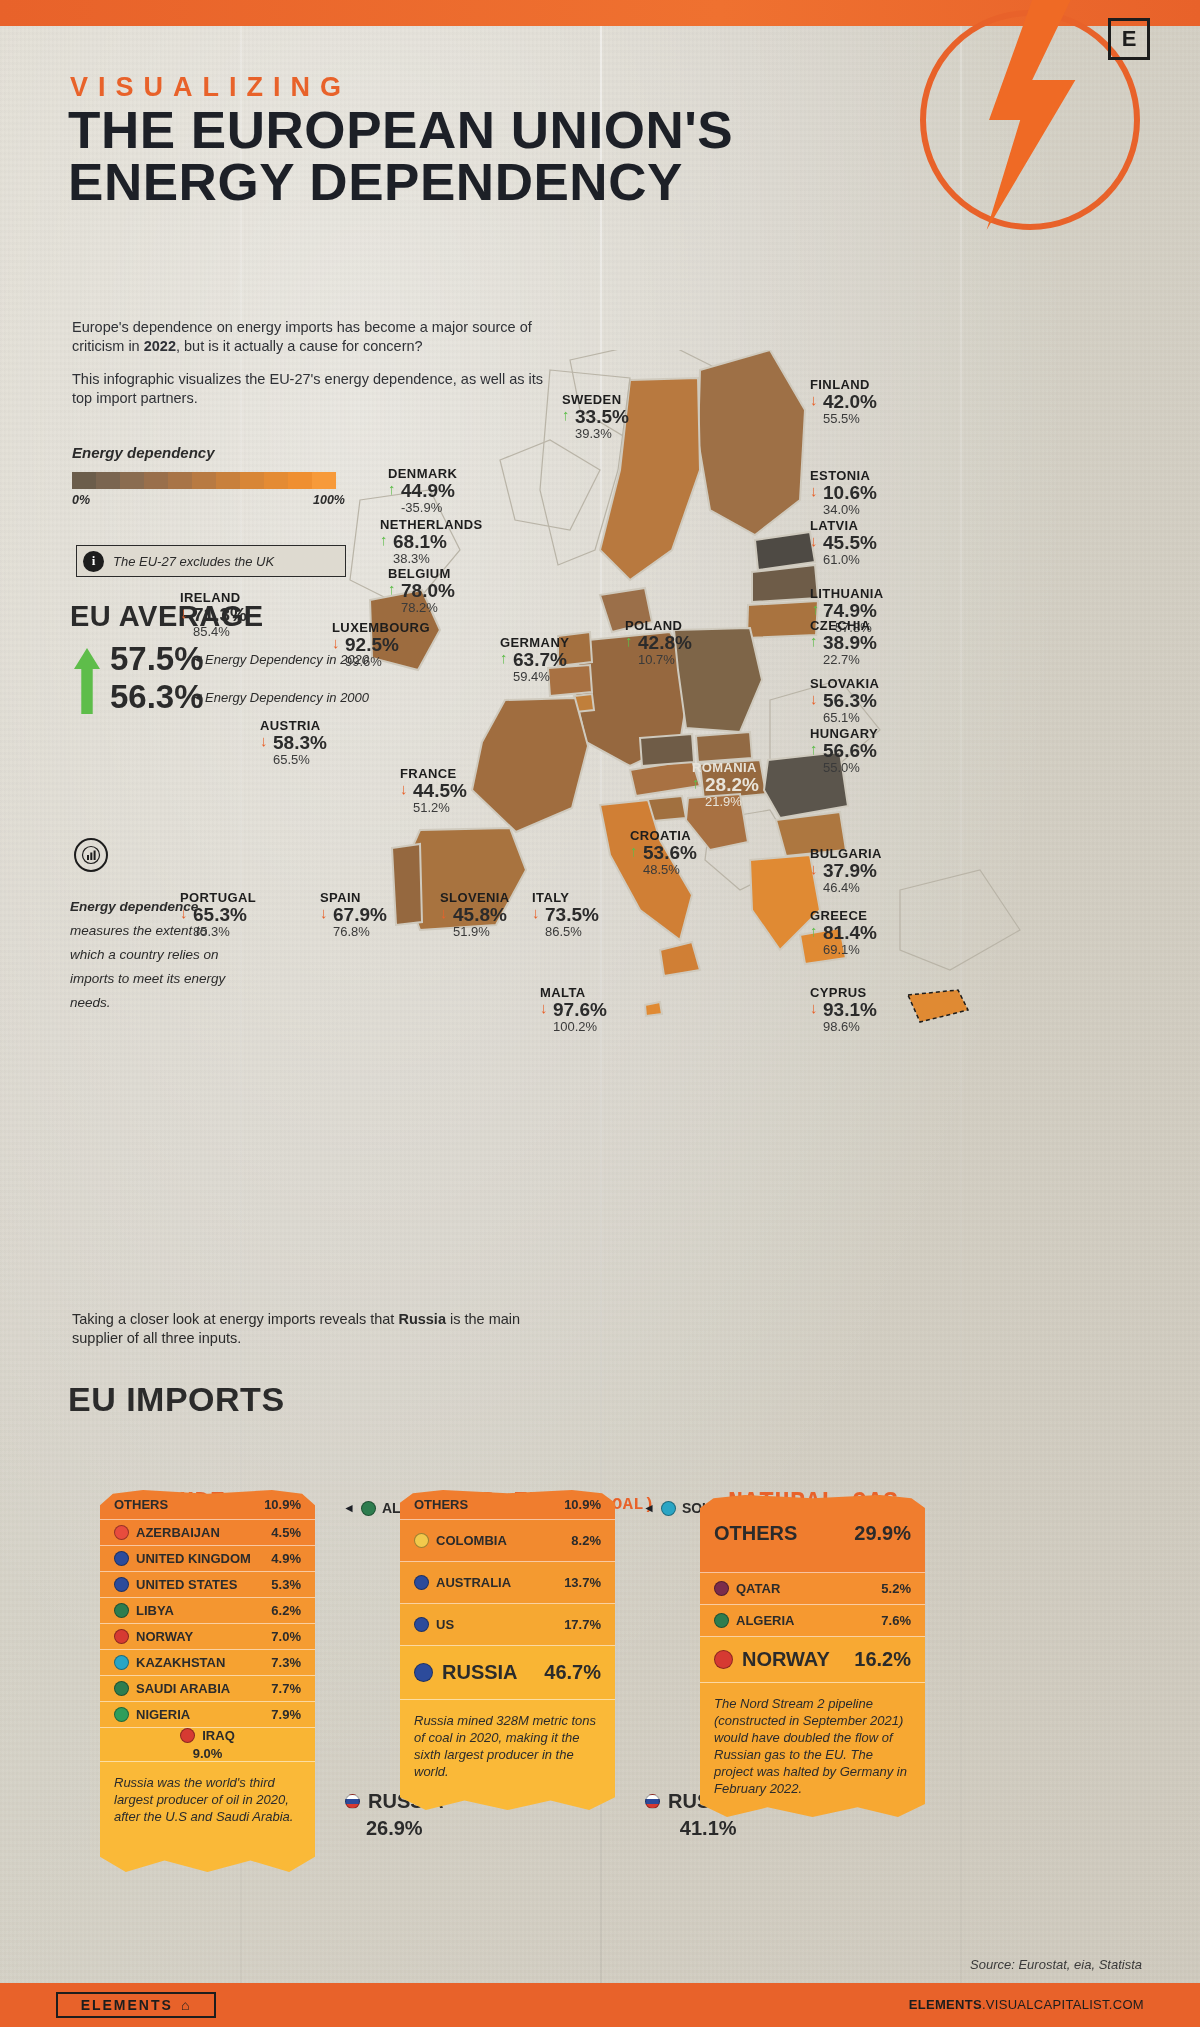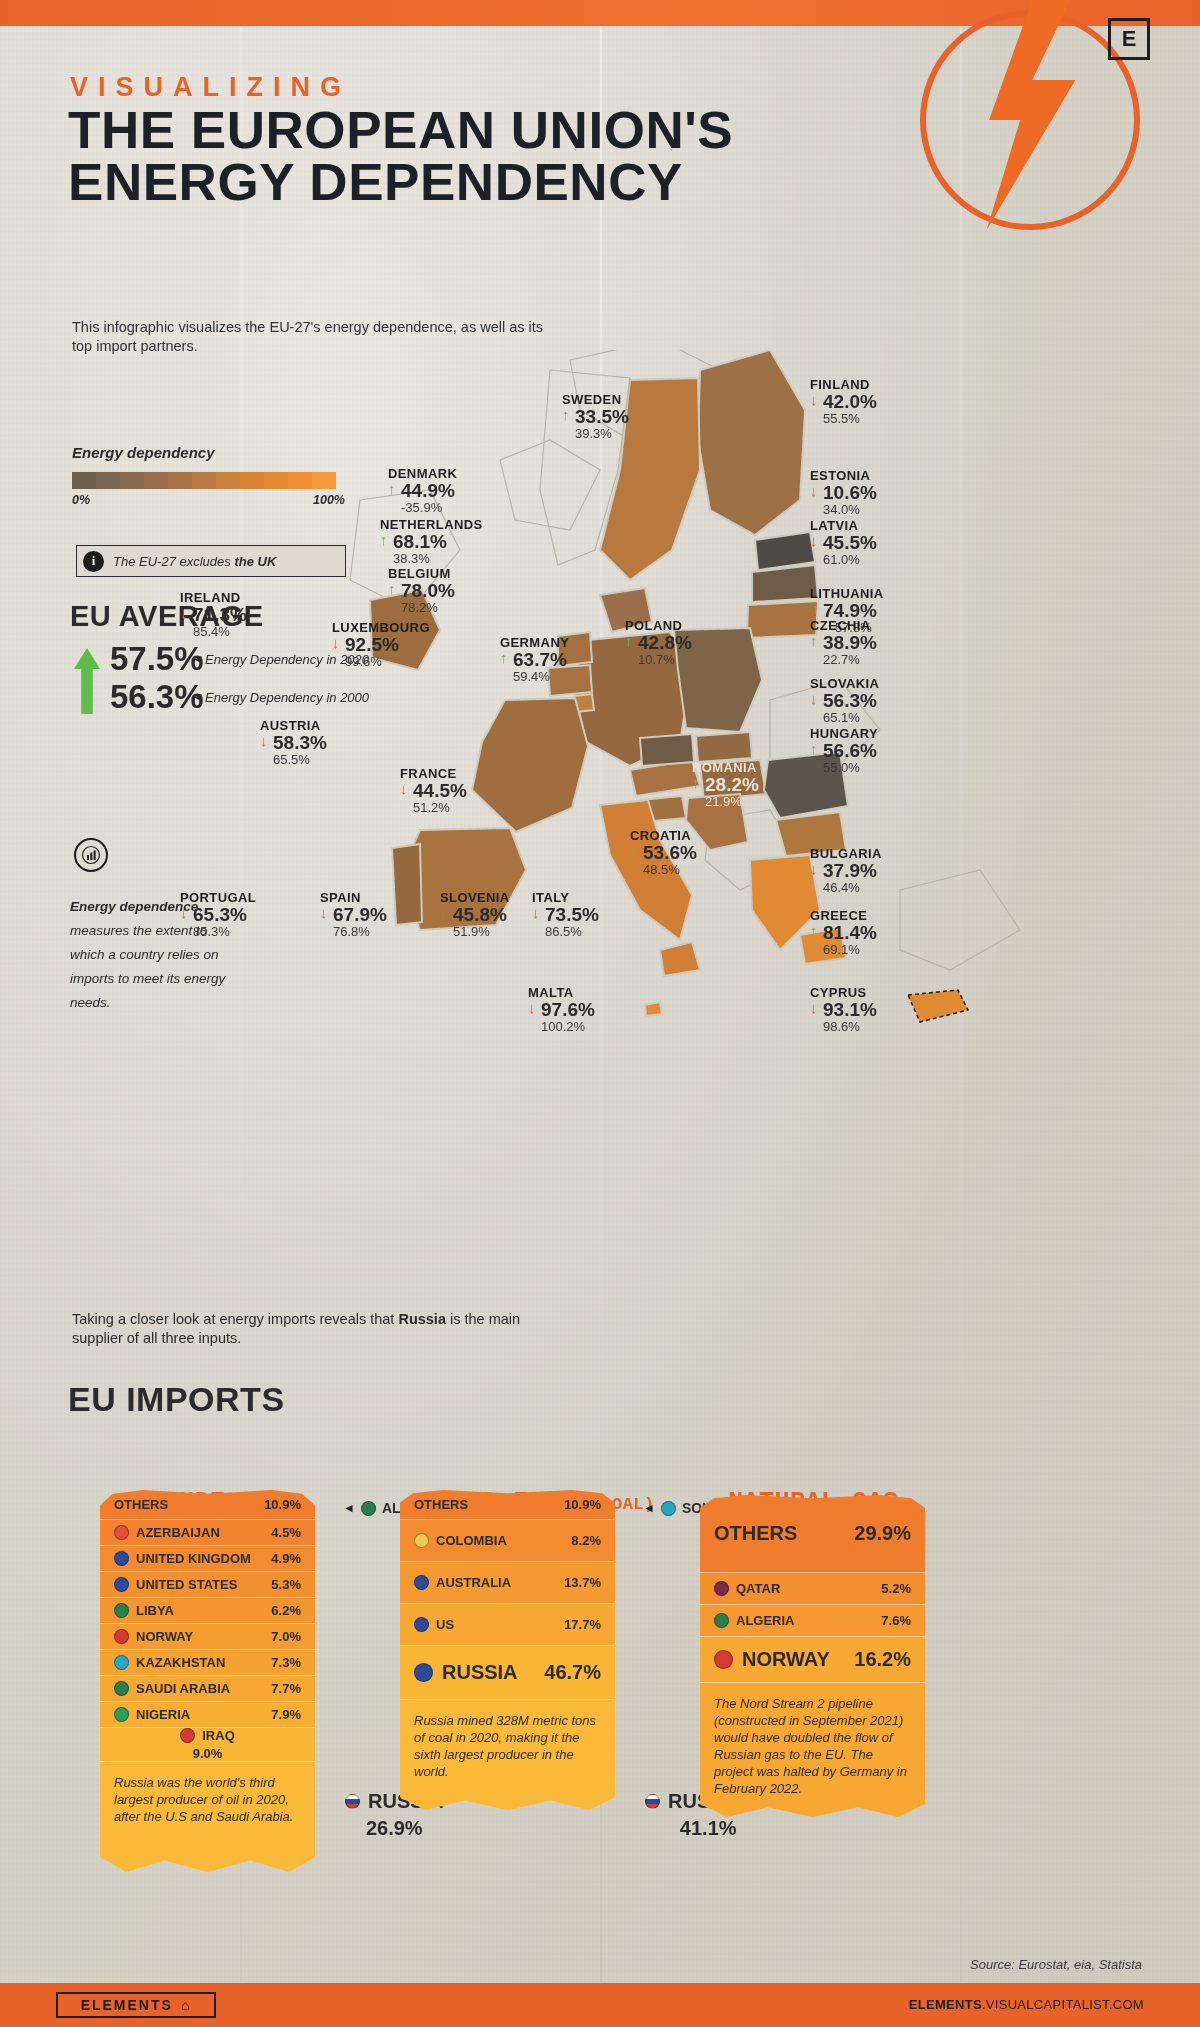--- a/index.html
+++ b/index.html
@@ -95,21 +95,21 @@
   .note-box {
     position:absolute; left:76px; top:545px; width:270px; height:32px;
     background:#dedad0; border:1.5px solid #2b2b2b; display:flex; align-items:center; padding-left:6px;
   }
   .note-dot {
     width:21px;height:21px;border-radius:50%;background:#1d1d1d;color:#fff;
     display:flex;align-items:center;justify-content:center;font-size:13px;font-weight:bold;
     font-family:"Liberation Serif",serif;
   }
   .note-text { margin-left:9px; font-size:13px; font-style:italic; }
-  .note-text b { font-weight:bold; }
+  .note-text b { font-weight:normal; }
 
   
   .eu-avg-title {
     position:absolute; left:70px; top:600px; font-size:29px; font-weight:bold;
     font-family:"Liberation Sans Narrow","Liberation Sans",sans-serif; letter-spacing:0.5px;
   }
   .eu-arrow {
     position:absolute; left:74px; top:648px; width:26px; height:66px;
     background:#5ebd4a;
     clip-path: polygon(50% 0%, 100% 32%, 72% 32%, 72% 100%, 28% 100%, 28% 32%, 0% 32%);
@@ -216,20 +216,23 @@
     <div class="e-badge">E</div>
   </div>
 
   <div class="kicker">VISUALIZING</div>
   <div class="title">
     <span>THE EUROPEAN UNION'S</span>
     <span>ENERGY DEPENDENCY</span>
   </div>
 
   <div class="intro">
+    <p>
+      <span>Europe's dependence on energy imports has become a major source of criticism in </span><b>2022</b><span>, but is it actually a cause for concern?</span>
+    </p>
     <p>This infographic visualizes the EU-27's energy dependence, as well as its top import partners.</p>
   </div>
 
   <div class="legend-label">Energy dependency</div>
   <div class="legend-bar" id="legend-bar">
       <i style="background: rgb(107, 93, 75);"></i>
       <i style="background: rgb(122, 101, 80);"></i>
       <i style="background: rgb(138, 108, 80);"></i>
       <i style="background: rgb(153, 111, 75);"></i>
       <i style="background: rgb(168, 116, 71);"></i>
@@ -571,21 +574,21 @@
         <div class="leader"></div>
         <div class="lbl" style="left: -120px; top: 540px;">
           <div class="nm">PORTUGAL</div>
           <div class="row">
             <span class="ar down">↓</span>
             <span class="v1">65.3%</span>
           </div>
           <div class="v2">85.3%</div>
         </div>
         <div class="leader"></div>
-        <div class="lbl" style="left: 228px; top: 635px;">
+        <div class="lbl" style="left: 240px; top: 635px;">
           <div class="nm">MALTA</div>
           <div class="row">
             <span class="ar down">↓</span>
             <span class="v1">97.6%</span>
           </div>
           <div class="v2">100.2%</div>
         </div>
         <div class="leader"></div>
       </div>
   </div>

